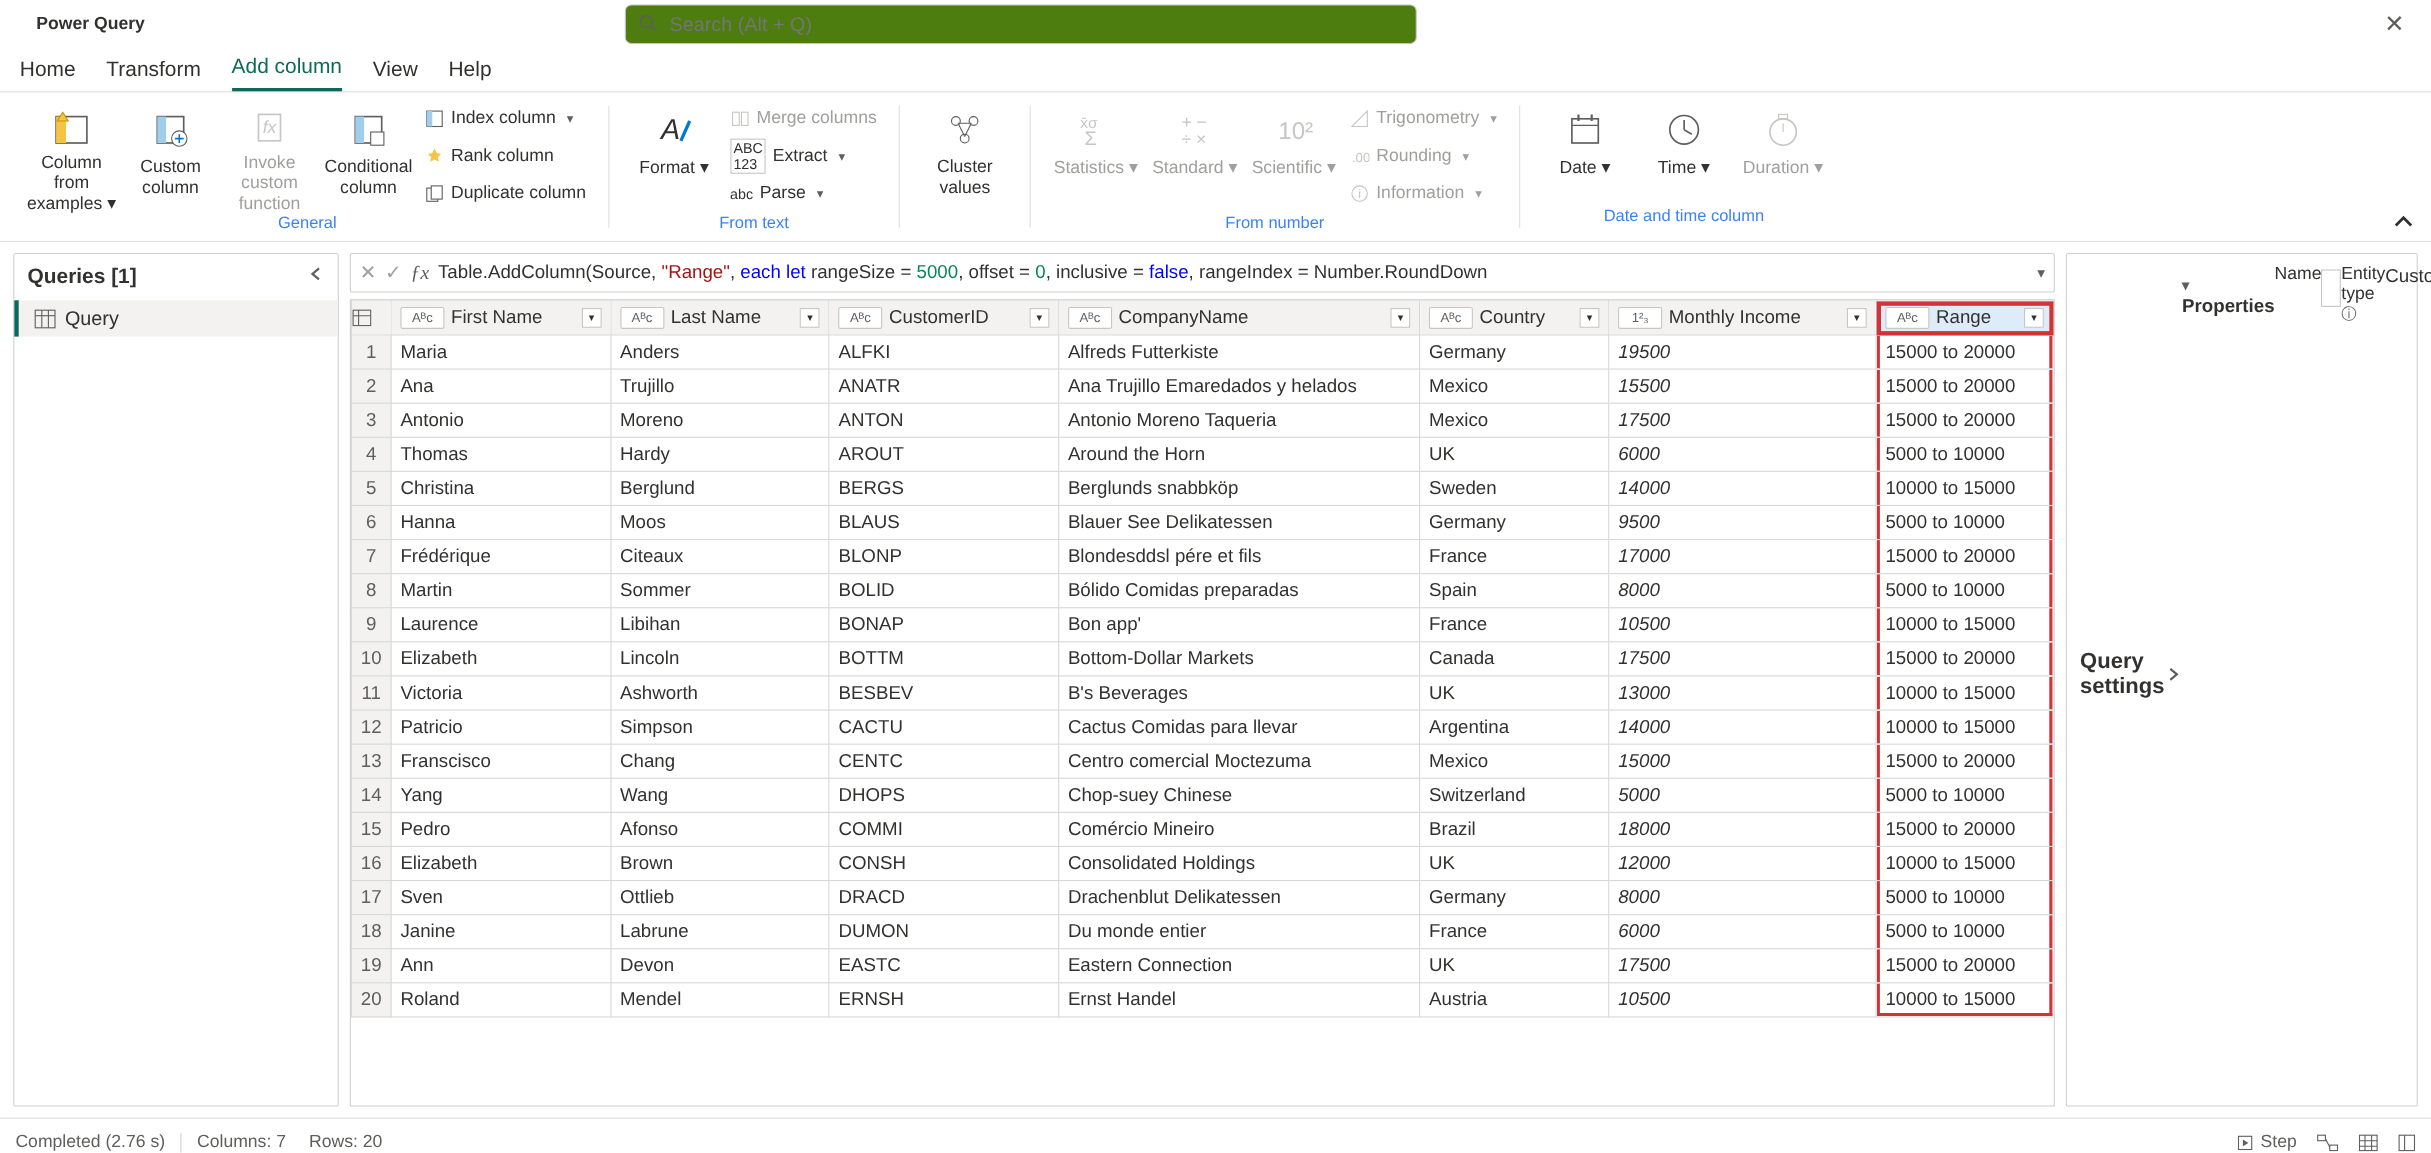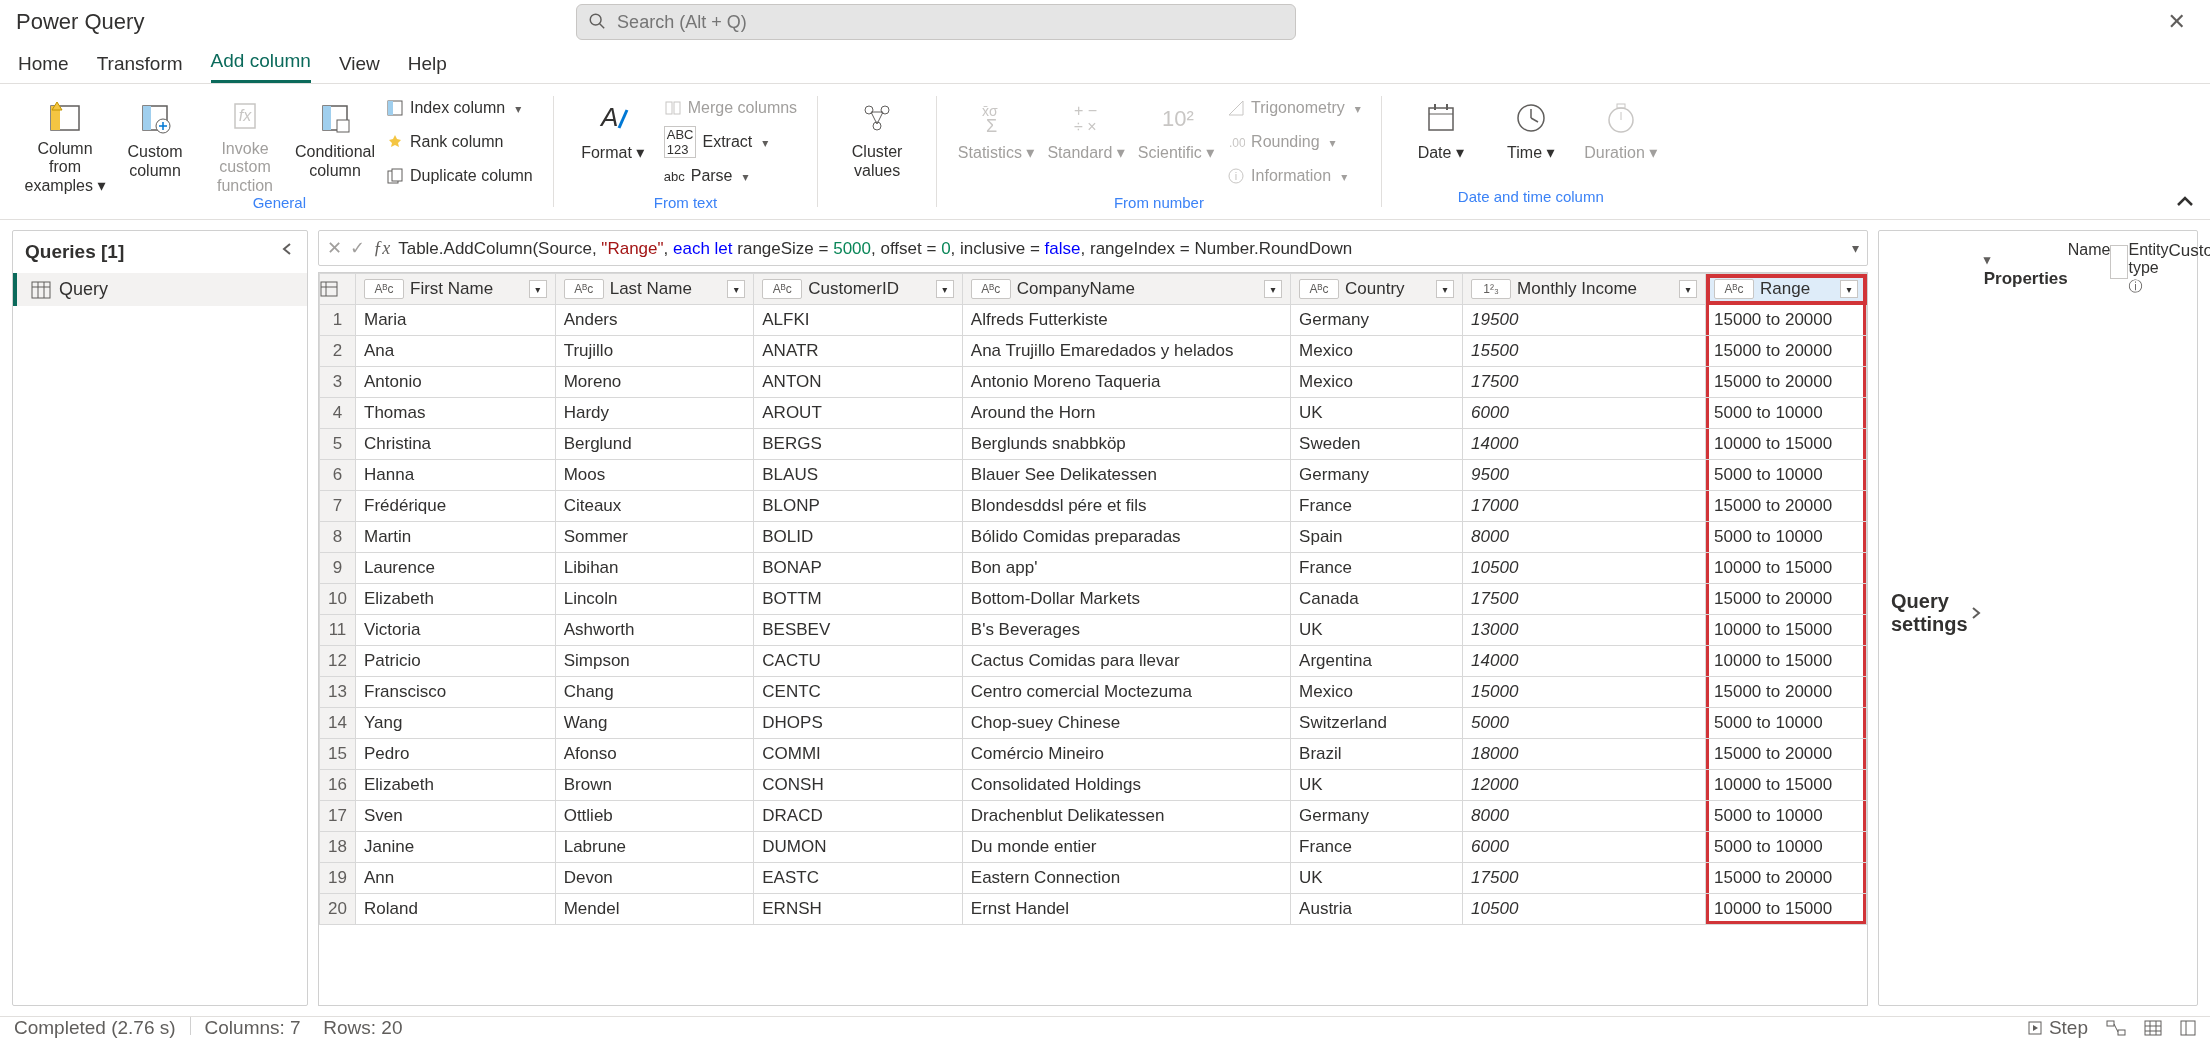--- a/index.html
+++ b/index.html
@@ -1,22 +1,22 @@
 <!DOCTYPE html>
 <html><head>
 <meta charset="utf-8">
 <style>
 * { box-sizing: border-box; margin: 0; padding: 0; font-family: "Segoe UI", Arial, sans-serif; }
 body { background: #fff; width: 2210px; height: 1048px; overflow: hidden; display: flex; flex-direction: column; font-size: 18px; color: #323130; }
 
 
 .titlebar { height: 44px; display: flex; align-items: center; padding: 0 16px; }
-.titlebar .title { font-size: 22px; font-weight: 400; }
+.titlebar .title { font-size: 16px; font-weight: 700; margin-left: 17px; }
 .titlebar .search { margin-left: auto; margin-right: auto; position: relative; width: 720px; }
-.titlebar .search input { width: 100%; height: 36px; border: 1px solid #c8c6c4; border-radius: 6px; padding: 0 12px 0 40px; font-size: 18px; background: #e5e5e5; }
+.titlebar .search input { width: 100%; height: 36px; border: 1px solid #c8c6c4; border-radius: 6px; padding: 0 12px 0 40px; font-size: 18px; background: #4d7c0f; }
 .titlebar .search .icon { position: absolute; left: 12px; top: 8px; color: #605e5c; }
 .titlebar .close { margin-left: auto; font-size: 22px; color: #605e5c; cursor: pointer; padding: 4px 8px; }
 
 
 .tabs { display: flex; gap: 28px; padding: 0 18px; border-bottom: 1px solid #e1dfdd; height: 40px; align-items: flex-end; }
 .tab { font-size: 19px; color: #323130; padding-bottom: 8px; cursor: pointer; }
 .tab.active { color: #0b6a5b; border-bottom: 3px solid #0b6a5b; font-weight: 400; }
 
 
 .ribbon { display: flex; align-items: stretch; padding: 8px 14px; border-bottom: 1px solid #e1dfdd; position: relative; }
@@ -83,21 +83,21 @@
 .settings .entity { font-size: 17px; margin-bottom: 12px; }
 .settings .info::after { content: " ⓘ"; font-size: 14px; color: #605e5c; }
 .steps { border: 1px solid #d0d0d0; flex: 1; }
 .step { display: flex; align-items: center; gap: 6px; height: 32px; padding: 0 6px; font-size: 16px; border-bottom: 1px solid #eceae8; }
 .step.selected { outline: 3px solid #d13438; outline-offset: -3px; }
 .step .del { width: 18px; text-align: center; color: #605e5c; cursor: pointer; }
 .step .sicon { width: 22px; display:flex; align-items:center; justify-content:center; }
 .step .right { margin-left: auto; display: flex; gap: 6px; }
 
 
-.statusbar { height: 32px; border-top: 1px solid #e1dfdd; display: flex; align-items: flex-start; padding: 0 14px; font-size: 19px; color: #605e5c; gap: 6px; }
+.statusbar { height: 32px; border-top: 1px solid #e1dfdd; display: flex; align-items: flex-end; padding: 0 14px; font-size: 16px; color: #605e5c; gap: 6px; }
 .statusbar .sep { width: 1px; height: 18px; background: #d0d0d0; margin: 0 8px; }
 .statusbar .right { margin-left: auto; display: flex; align-items:center; gap: 18px; }
 .statusbar .right .icon { cursor: pointer; }
 
 svg { display: block; }
 </style>
 </head>
 <body>
 
 <div class="titlebar">

